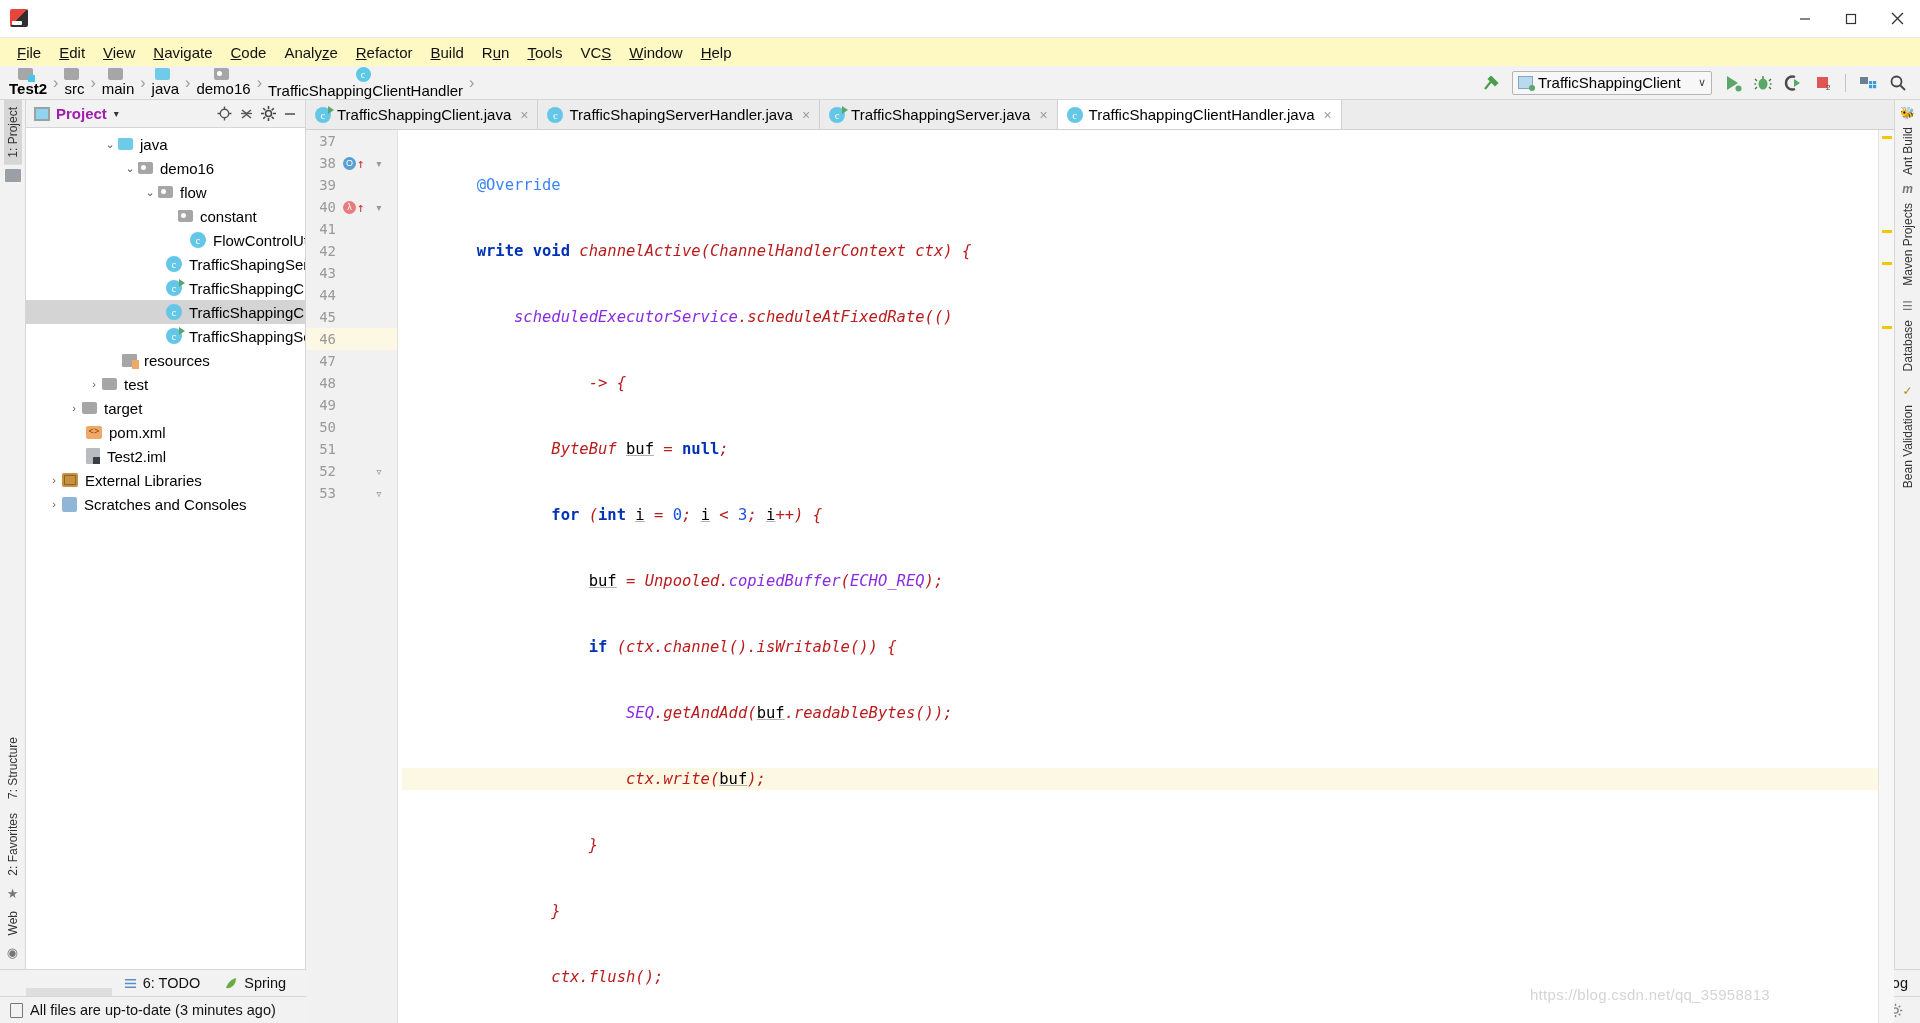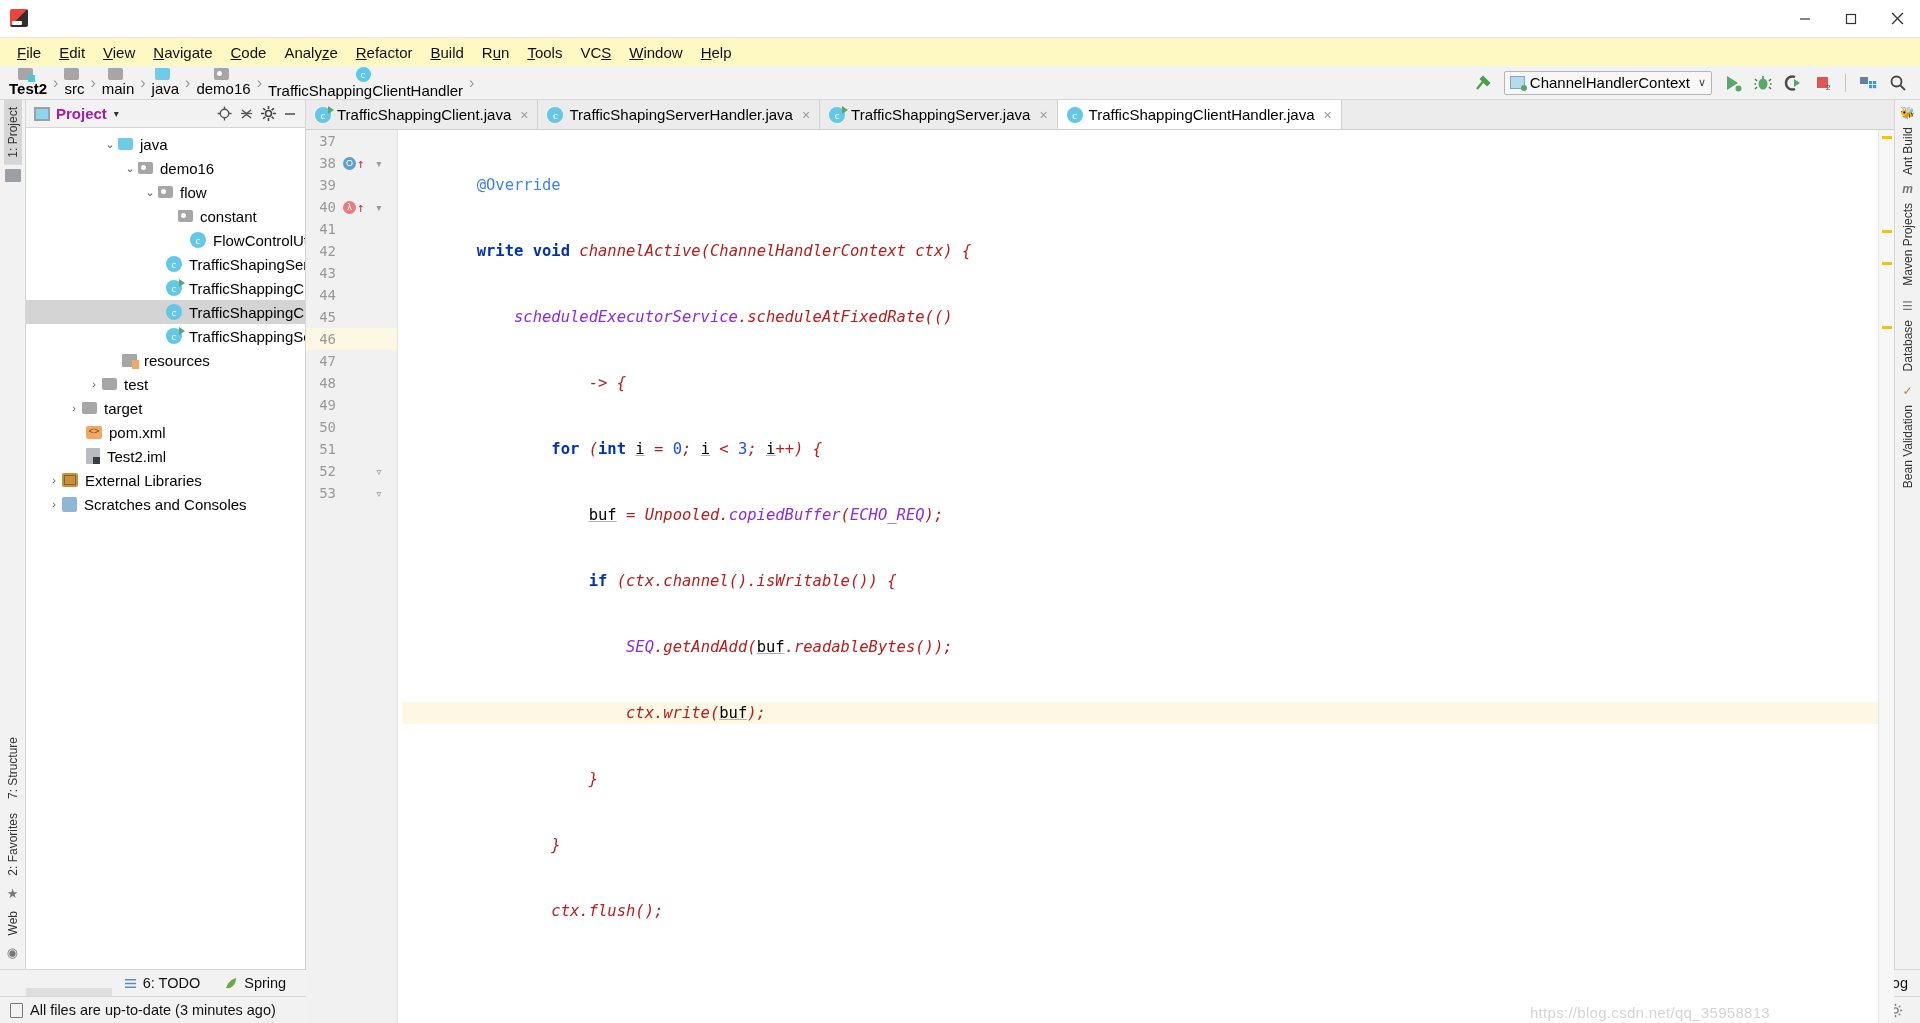--- a/index.html
+++ b/index.html
@@ -222,21 +222,21 @@
   .bottomtabs .spacer { flex:1 1 auto; }
   .statusbar {
     height:27px; background:#f2f2f2; display:flex; align-items:center; flex:0 0 27px;
     border-top:1px solid #d6d6d6; font-size:14.5px; color:#111; padding: 0 10px;
   }
   .statusbar .spacer { flex:1 1 auto; }
   .sb-item { padding: 0 7px; display:flex; align-items:center; gap:3px; white-space:nowrap;}
   .sb-caret { font-size:9px; color:#555; }
   .doc-ic { width:13px;height:15px;border:1.5px solid #777;border-radius:1px;margin-right:7px;flex:0 0 auto;}
   .watermark {
-    position:absolute; right:150px; bottom: 2px; font-size: 15px; color: rgba(160,160,160,0.45);
+    position:absolute; right:150px; bottom: 20px; font-size: 15px; color: rgba(160,160,160,0.45);
     font-family:"Liberation Sans",sans-serif; pointer-events:none; letter-spacing:0.3px;
   }
 </style>
 </head>
 <body>
 
 <div class="app">
 
   <div class="titlebar">
     <div class="tb-icon">
@@ -313,21 +313,21 @@
     <div class="spacer"></div>
 
     <div class="tb-right">
       <div class="tb-btn">
         <svg width="20" height="20" viewBox="0 0 20 20">
           <path d="M4 16 L12 6 M10 4 L16 10 L14 12 L8 6 Z" stroke="#4a9e4a" stroke-width="2.2" fill="#4a9e4a"></path>
         </svg>
       </div>
       <div class="runcfg">
         <span class="cfg-ic"></span>
-        <span class="cfg-name">ChannelHandlerContext</span>
+        <span class="cfg-name">TrafficShappingClient</span>
         <span class="chev">∨</span>
       </div>
       <div class="tb-btn">
         <svg width="18" height="18" viewBox="0 0 18 18">
           <path d="M3 2 L14 9 L3 16 Z" fill="#59a869"></path>
           <circle cx="14.5" cy="14.5" r="3" fill="#59a869"></circle>
         </svg>
       </div>
       <div class="tb-btn">
         <svg width="18" height="18" viewBox="0 0 18 18">
@@ -640,20 +640,21 @@
                   <span class="fold-brace">▿</span>
                 </span>
               </div>
           </div>
 
           <div class="code">
             <div class="cline"><span class="ann">        @Override</span></div>
             <div class="cline"><span class="kw">        write</span> <span class="kw">void</span> <span class="m">channelActive(ChannelHandlerContext ctx) {</span></div>
             <div class="cline"><span class="fld">            scheduledExecutorService</span><span class="m">.scheduleAtFixedRate(()</span></div>
             <div class="cline"><span class="m">                    -&gt; {</span></div>
+            <div class="cline"><span class="m">                ByteBuf </span><span class="und">buf</span><span class="m"> = </span><span class="kw">null</span><span class="m">;</span></div>
             <div class="cline"><span class="m">                </span><span class="kw">for</span><span class="m"> (</span><span class="kw">int</span><span class="m"> </span><span class="und">i</span><span class="m"> = </span><span class="num2">0</span><span class="m">; </span><span class="und">i</span><span class="m"> &lt; </span><span class="num2">3</span><span class="m">; </span><span class="und">i</span><span class="m">++) {</span></div>
             <div class="cline"><span class="m">                    </span><span class="und">buf</span><span class="m"> = Unpooled.</span><span class="stat">copiedBuffer</span><span class="m">(</span><span class="fld">ECHO_REQ</span><span class="m">);</span></div>
             <div class="cline"><span class="m">                    </span><span class="kw">if</span><span class="m"> (ctx.channel().isWritable()) {</span></div>
             <div class="cline"><span class="m">                        </span><span class="fld">SEQ</span><span class="m">.getAndAdd(</span><span class="und">buf</span><span class="m">.readableBytes());</span></div>
             <div class="cline cur"><span class="m">                        ctx.write(</span><span class="und">buf</span><span class="m">);</span></div>
             <div class="cline"><span class="m">                    }</span></div>
             <div class="cline"><span class="m">                }</span></div>
             <div class="cline"><span class="m">                ctx.flush();</span></div>
             
             

